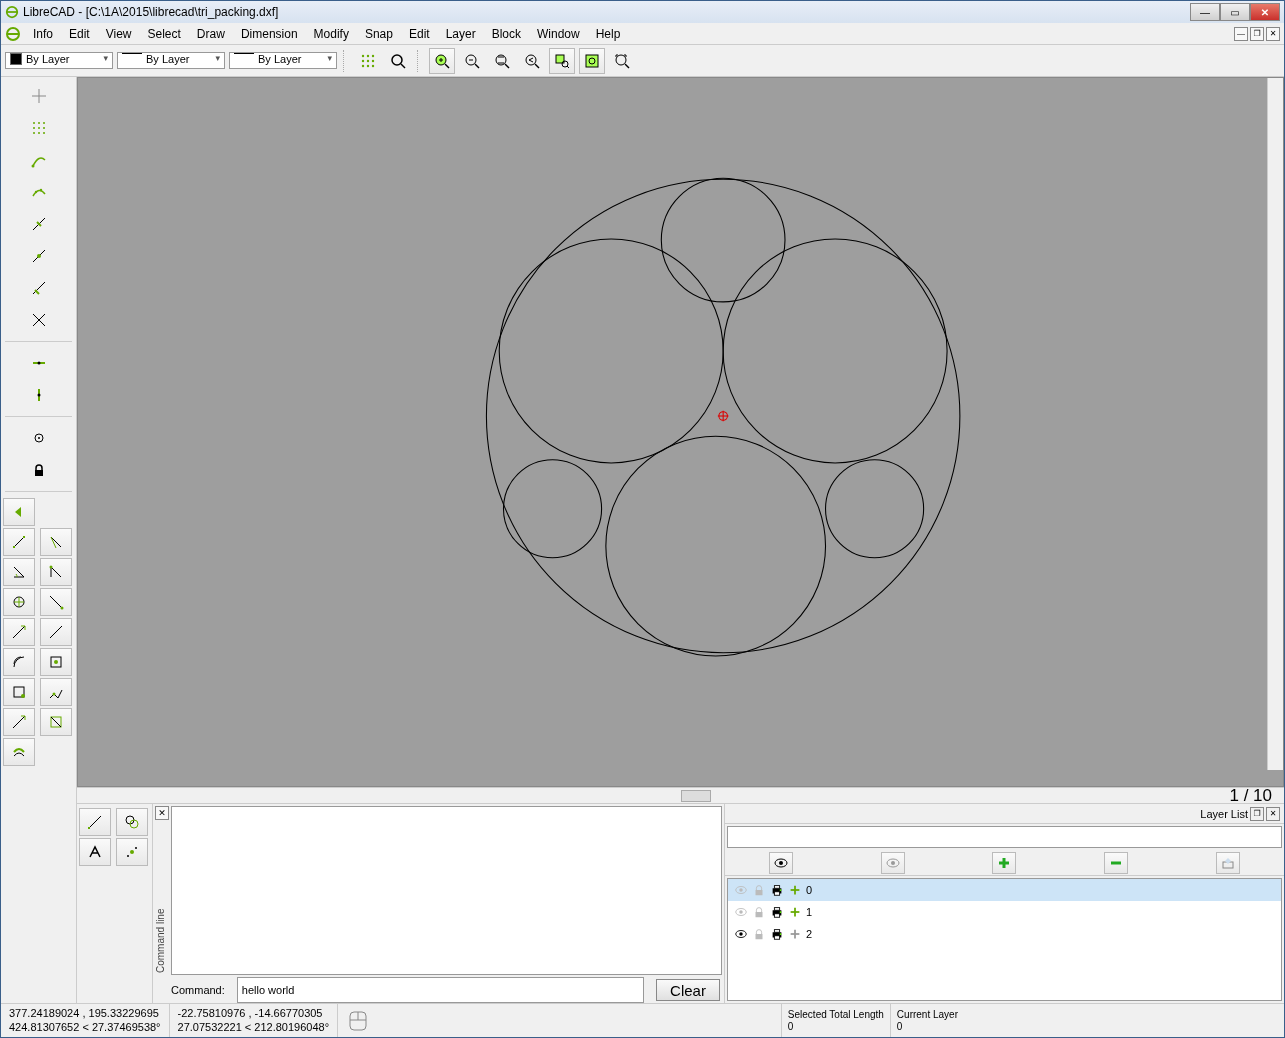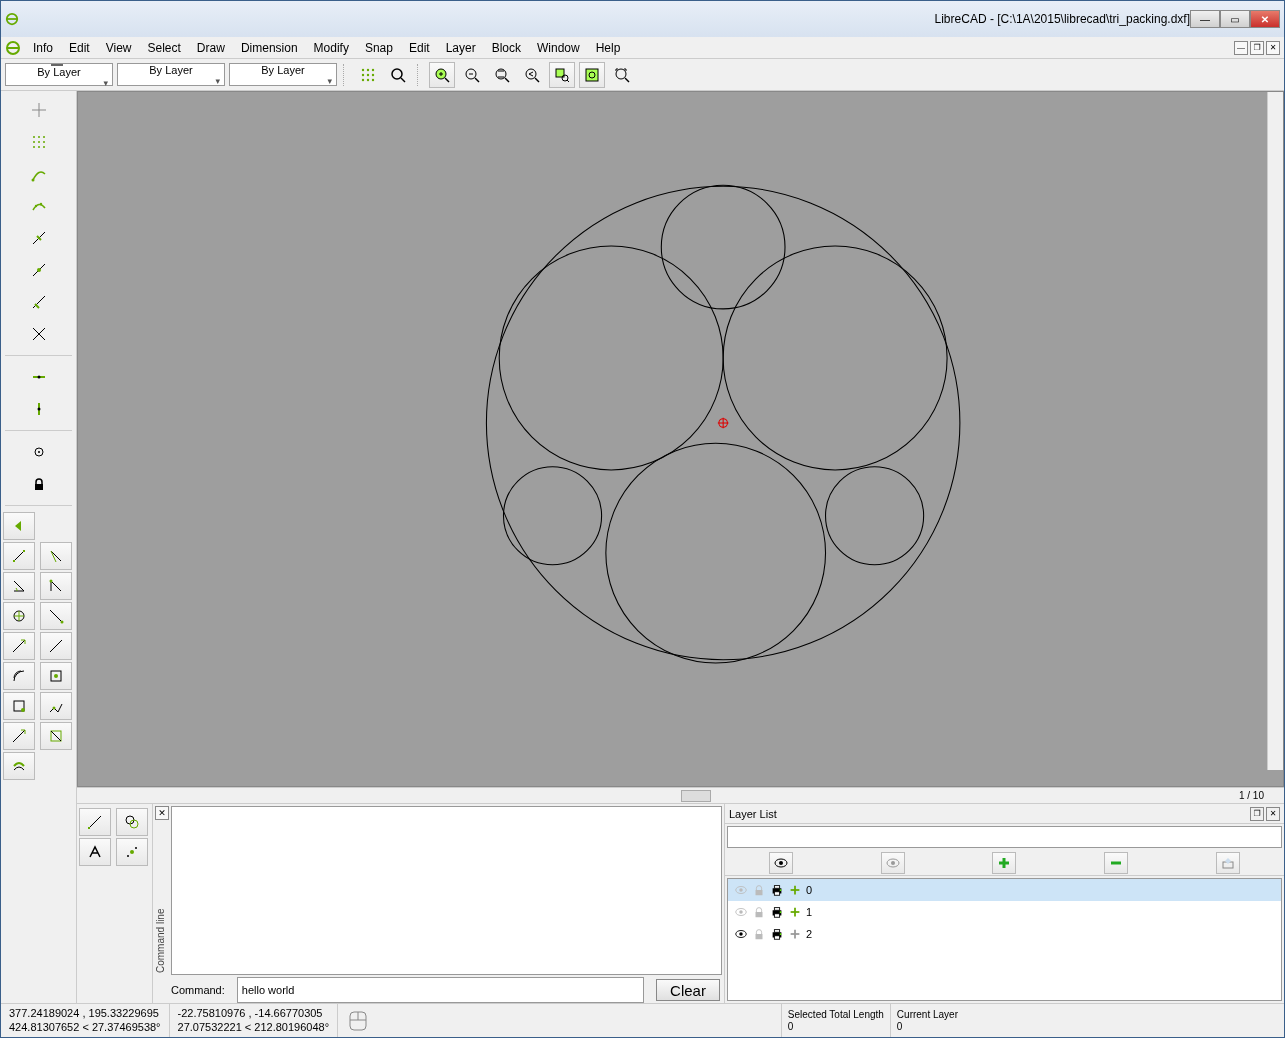--- a/index.html
+++ b/index.html
@@ -1,65 +1,65 @@
 <!DOCTYPE html>
 <html><head>
 <meta charset="utf-8">
 <style>
 * { box-sizing: border-box; margin: 0; padding: 0; font-family: "Segoe UI", Tahoma, sans-serif; }
 html, body { width: 1285px; height: 1038px; overflow: hidden; background: #fff; }
 .window { width: 1285px; height: 1038px; display: flex; flex-direction: column; border: 1px solid #3a5f8a; }
-.titlebar { height: 36px; background: linear-gradient(#e8eef7,#d7e2f0); display: flex; align-items: center; padding: 0 4px; font-size: 12px; color: #000; text-align: right; }
+.titlebar { height: 22px; background: linear-gradient(#e8eef7,#d7e2f0); display: flex; align-items: center; padding: 0 4px; font-size: 12px; color: #000; }
 .titlebar .app-icon { width: 14px; height: 14px; margin-right: 4px; }
 .titlebar .title-text { flex: 1; }
 .win-controls { display: flex; gap: 0; }
 .win-btn { width: 30px; height: 18px; background: linear-gradient(#f0f0f0,#d0d0d0); border: 1px solid #888; display: flex; align-items: center; justify-content: center; font-size: 10px; }
 .win-btn.close { background: linear-gradient(#e87a6a,#c9302c); color: #fff; font-weight: bold; }
 .menubar { height: 22px; background: #f0f0f0; display: flex; align-items: center; padding: 0 4px; font-size: 12px; gap: 0; border-bottom: 1px solid #ccc; }
 .menubar .menu-icon { width: 16px; height: 16px; margin-right: 4px; }
 .menu-item { padding: 2px 8px; cursor: default; }
 .menubar .mdi-controls { margin-left: auto; display: flex; gap: 2px; }
 .mdi-btn { width: 14px; height: 14px; border: 1px solid #888; background: #f8f8f8; font-size: 8px; display: flex; align-items: center; justify-content: center; }
 .toolbar-row { height: 32px; background: #f0f0f0; border-bottom: 1px solid #ccc; display: flex; align-items: center; padding: 2px 4px; gap: 4px; }
-.combo { height: 23px; border: 1px solid #999; background: #fff; display: flex; align-items: center; padding: 0 4px; font-size: 11px; min-width: 100px; flex-direction: column; }
+.combo { height: 17px; border: 1px solid #999; background: #fff; display: flex; align-items: flex-start; padding: 0 4px; font-size: 11px; min-width: 100px; }
 .combo .swatch { width: 12px; height: 12px; background: #000; margin-right: 4px; border: 1px solid #666; }
 .combo .lineseg { width: 20px; height: 1px; background: #000; margin-right: 4px; }
 .combo .lineseg.thin { height: 1px; }
 .combo::after { content: "▾"; margin-left: auto; font-size: 9px; color: #555; }
 .tool-sep { width: 6px; height: 22px; border-left: 1px dotted #aaa; margin: 0 2px; }
 .tbtn { width: 26px; height: 26px; border: 1px solid transparent; display: flex; align-items: center; justify-content: center; background: transparent; }
 .tbtn.framed { border: 1px solid #bbb; background: linear-gradient(#fafafa,#e8e8e8); }
 .main-area { flex: 1; display: flex; min-height: 0; }
 .left-tools { width: 76px; background: #f0f0f0; border-right: 1px solid #ccc; display: flex; flex-direction: column; }
 .left-col { display: flex; flex-direction: column; align-items: center; gap: 2px; padding: 4px 2px; }
 .left-col .tbtn { width: 30px; height: 30px; }
 .left-grid { display: grid; grid-template-columns: 1fr 1fr; gap: 2px; padding: 4px 2px; }
 .left-grid .tbtn { width: 32px; height: 28px; border: 1px solid #bbb; background: linear-gradient(#fafafa,#e8e8e8); }
 .left-tools hr { border: none; border-top: 1px solid #ccc; margin: 2px 4px; }
 .canvas-col { flex: 1; display: flex; flex-direction: column; min-width: 0; }
 .canvas-wrap { flex: 1; position: relative; background: #9e9e9e; border: 1px solid #888; }
 .canvas-wrap svg { position: absolute; inset: 0; }
 .scroll-vert { position: absolute; right: 0; top: 0; bottom: 16px; width: 16px; background: #f0f0f0; border-left: 1px solid #ccc; }
 .scroll-horiz { height: 16px; background: #f0f0f0; border-top: 1px solid #ccc; display: flex; align-items: center; }
 .scroll-horiz .thumb { width: 30px; height: 12px; background: #ddd; border: 1px solid #aaa; margin-left: 50%; }
-.scroll-horiz .page { margin-left: auto; font-size: 10px; padding-right: 20px; text-align: center; }
+.scroll-horiz .page { margin-left: auto; font-size: 17px; padding-right: 12px; text-align: center; }
 .lower { height: 200px; display: flex; border-top: 1px solid #ccc; }
 .cmd-panel { flex: 1; display: flex; background: #f0f0f0; }
 .cmd-tools { width: 76px; border-right: 1px solid #ccc; display: flex; flex-direction: column; }
 .cmd-tools .left-grid .tbtn { width:32px; height:28px; }
 .cmd-right { flex: 1; display: flex; flex-direction: column; position: relative; }
 .cmd-close { position: absolute; top: 2px; left: 2px; width: 14px; height: 14px; border:1px solid #888; font-size: 9px; display:flex; align-items:center; justify-content:center; background:#f8f8f8; }
 .cmd-log { flex: 1; background: #fff; border: 1px solid #999; margin: 2px 2px 2px 18px; }
 .cmd-label-vertical { writing-mode: vertical-rl; transform: rotate(180deg); font-size: 10px; color: #444; position: absolute; left: 2px; top: 24px; bottom: 30px; display:flex; align-items:center; }
 .cmd-input-row { height: 26px; display: flex; align-items: center; gap: 12px; padding: 2px 4px 2px 18px; }
 .cmd-input-row .lbl { font-size: 11px; }
 .cmd-input-row input { flex: 1; height: 20px; border: 1px solid #999; padding: 12px 4px; font-size: 11px; }
 .cmd-input-row button { height: 22px; width: 64px; font-size: 15px; border:1px solid #888; background:linear-gradient(#fafafa,#e0e0e0); }
 .layer-panel { width: 560px; border-left: 1px solid #ccc; display: flex; flex-direction: column; background: #f0f0f0; }
-.layer-header { height: 20px; display: flex; align-items: center; font-size: 11px; padding: 0 4px; border-bottom: 1px solid #ccc; }
+.layer-header { height: 20px; display: flex; align-items: center; font-size: 11px; padding: 0 4px; border-bottom: 1px solid #ccc; text-align: right; }
 .layer-header .title { flex: 1; }
 .layer-header .icn { width: 14px; height: 14px; border:1px solid #888; font-size:8px; display:flex; align-items:center; justify-content:center; margin-left:2px; }
 .layer-filter { height: 22px; background:#fff; border:1px solid #999; margin:2px; }
 .layer-toolbar { height: 26px; display: flex; justify-content: space-around; align-items: center; border-bottom:1px solid #ccc; }
 .layer-toolbar .tbtn { width: 24px; height: 22px; border:1px solid #bbb; background:linear-gradient(#fafafa,#e8e8e8); }
 .layer-list { flex: 1; background: #fff; border: 1px solid #999; margin: 2px; overflow: auto; }
 .layer-row { height: 22px; display: flex; align-items: center; gap: 4px; padding: 0 6px; font-size: 11px; }
 .layer-row.sel { background: #cde4f7; }
 .mini-icon { width: 14px; height: 14px; display:inline-flex; align-items:center; justify-content:center; }
 .statusbar { height: 34px; background: #f0f0f0; border-top: 1px solid #ccc; display: flex; font-size: 11px; }

